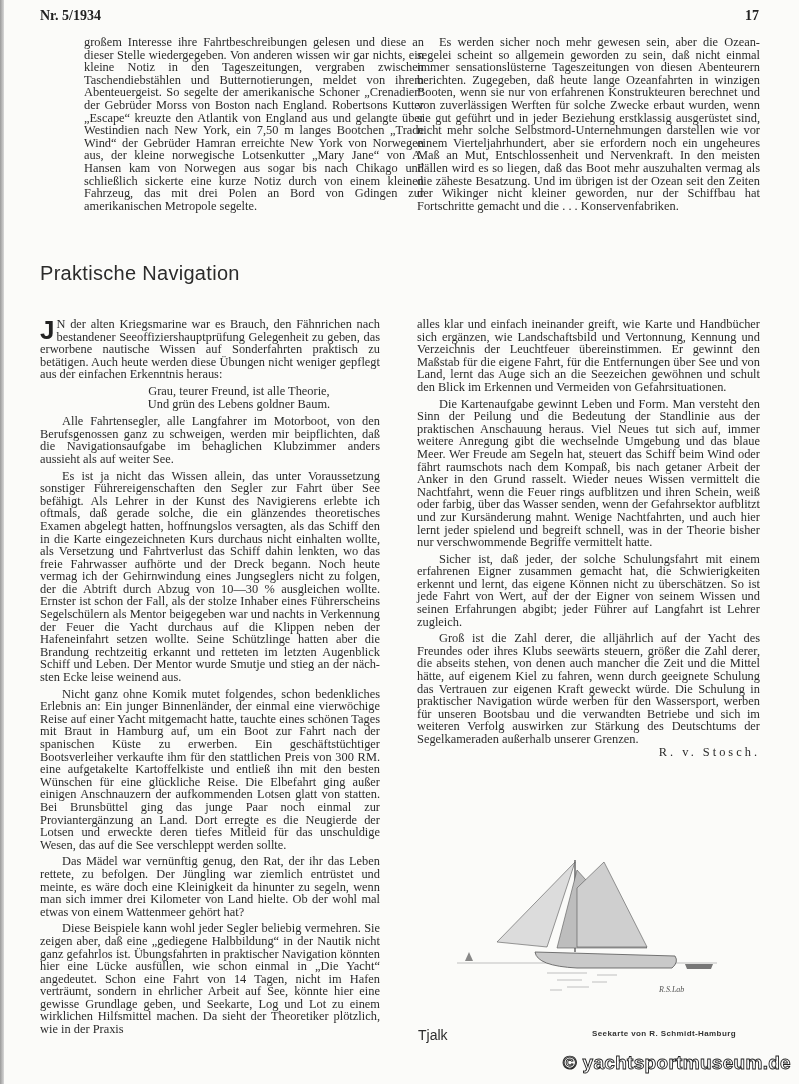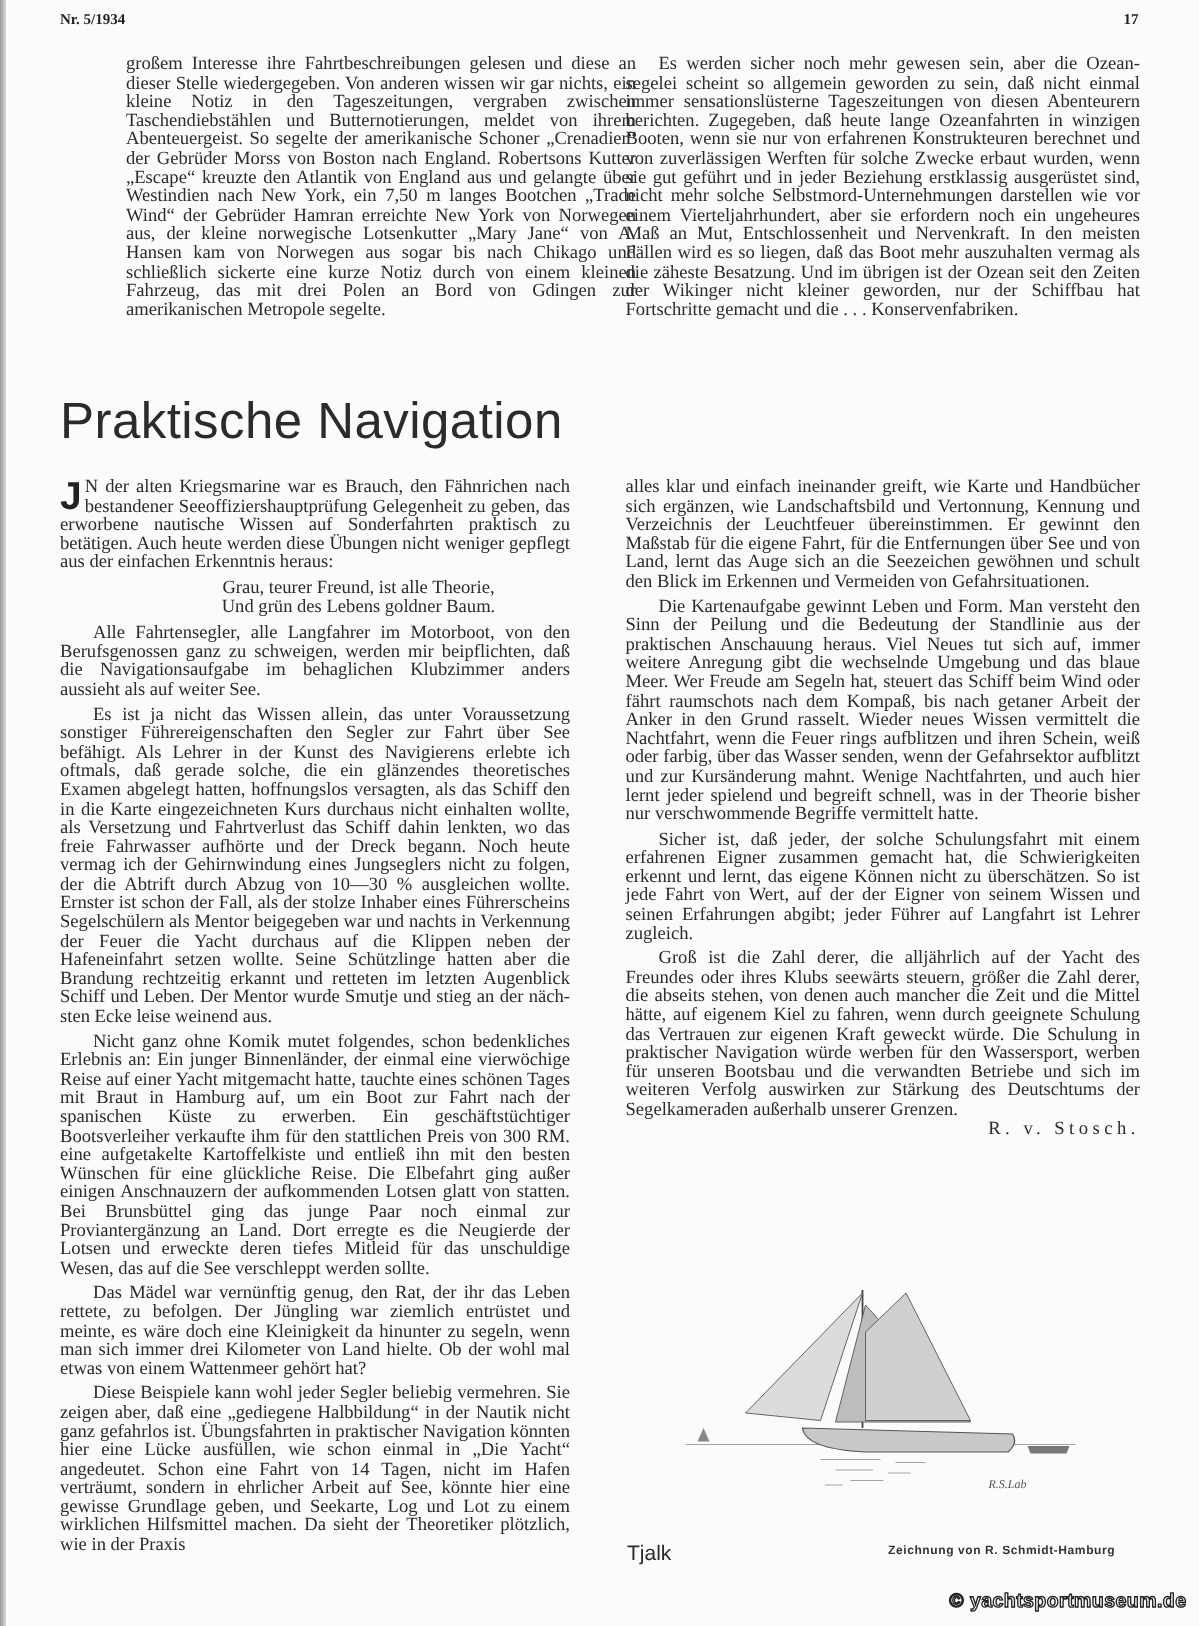--- a/index.html
+++ b/index.html
@@ -9,38 +9,38 @@
     font-family: "DejaVu Serif", serif;
     color: #2a2a2a;
     position: relative;
   }
   .edge {
     position: absolute; left: 0; top: 0; width: 4px; height: 1084px;
     background: linear-gradient(to right, #9a9a9a, #d8d8d8);
   }
   .header {
     position: absolute; top: 8px; left: 40px; right: 40px; height: 20px;
-    font-family: "Liberation Serif", serif; font-weight: bold; font-size: 10px; color: #222;
+    font-family: "Liberation Serif", serif; font-weight: bold; font-size: 14px; color: #222;
   }
   .header .left { position: absolute; left: 0; top: 0; }
   .header .right { position: absolute; right: 0; top: 0; margin-left: 48px; }
   .col {
     position: absolute;
     font-family: "Liberation Serif", serif;
     font-size: 12.4px; line-height: 12.6px;
     text-align: justify; color: #2b2b2b;
   }
   .col p { margin: 0 0 4px 0; text-indent: 22px; hyphens: manual; }
   .col p.noindent { text-indent: 0; }
   .col p.last { text-align-last: left; }
   #top-left { left: 40px; top: 36px; width: 340px; margin-left: 44px; }
   #top-right { left: 417px; top: 36px; width: 343px; }
   .title {
     position: absolute; left: 40px; top: 262px;
-    font-family: "Liberation Sans", sans-serif; font-size: 34px; color: #2b2b2b;
+    font-family: "Liberation Sans", sans-serif; font-size: 20px; color: #2b2b2b;
     letter-spacing: 0.3px;
   }
   #main-left { left: 40px; top: 318px; width: 340px; }
   #main-right { left: 417px; top: 318px; width: 343px; }
   .dropcap {
     float: left; font-family: "Liberation Sans", sans-serif; font-size: 26px;
     line-height: 22px; margin: 1px 2px 0 0; font-weight: bold; color: #222;
   }
   .verse { margin: 3px 0 5px 58px; text-indent: 0 !important; text-align: left; }
   .verse div { text-align: center; }
@@ -51,21 +51,21 @@
     position: absolute; left: 418px; top: 1027px;
     font-family: "Liberation Sans", sans-serif; font-size: 14px; color: #2b2b2b; text-align: center;
   }
   .caption-right {
     position: absolute; left: 592px; top: 1029px;
     font-family: "Liberation Sans", sans-serif; font-size: 8px; font-weight: bold;
     color: #333; letter-spacing: 0.4px;
   }
   .watermark {
     position: absolute; right: 8px; bottom: 10px;
-    font-family: "Liberation Sans", sans-serif; font-size: 13px; font-weight: bold;
+    font-family: "Liberation Sans", sans-serif; font-size: 19px; font-weight: bold;
     color: #fff; -webkit-text-stroke: 0.9px #222; letter-spacing: 0.3px;
   }
 </style>
 </head>
 <body>
 
 <div class="edge"></div>
 
 <div class="header">
   <span class="left">Nr. 5/1934</span>
@@ -125,15 +125,15 @@
   <g stroke="#555" stroke-width="0.6">
     <path d="M158 30 L158 122" stroke="#444" stroke-width="1.2"></path>
     <path d="M158 32 L80 112 L130 117 Z" fill="#dcdcdc"></path>
     <path d="M160 40 L140 118 L230 118 Z" fill="#bdbdbd"></path>
     <path d="M160 58 L187 32 L230 117 L160 117 Z" fill="#cfcfcf"></path>
   </g>
   <text x="242" y="162" font-family="Liberation Serif, serif" font-size="8" font-style="italic" fill="#555">R.S.Lab</text>
 </svg>
 
 <div class="caption-left">Tjalk</div>
-<div class="caption-right">Zeichnung von R. Schmidt-Hamburg</div>
+<div class="caption-right">Seekarte von R. Schmidt-Hamburg</div>
 
 <div class="watermark">© yachtsportmuseum.de</div>
 
 </body></html>

